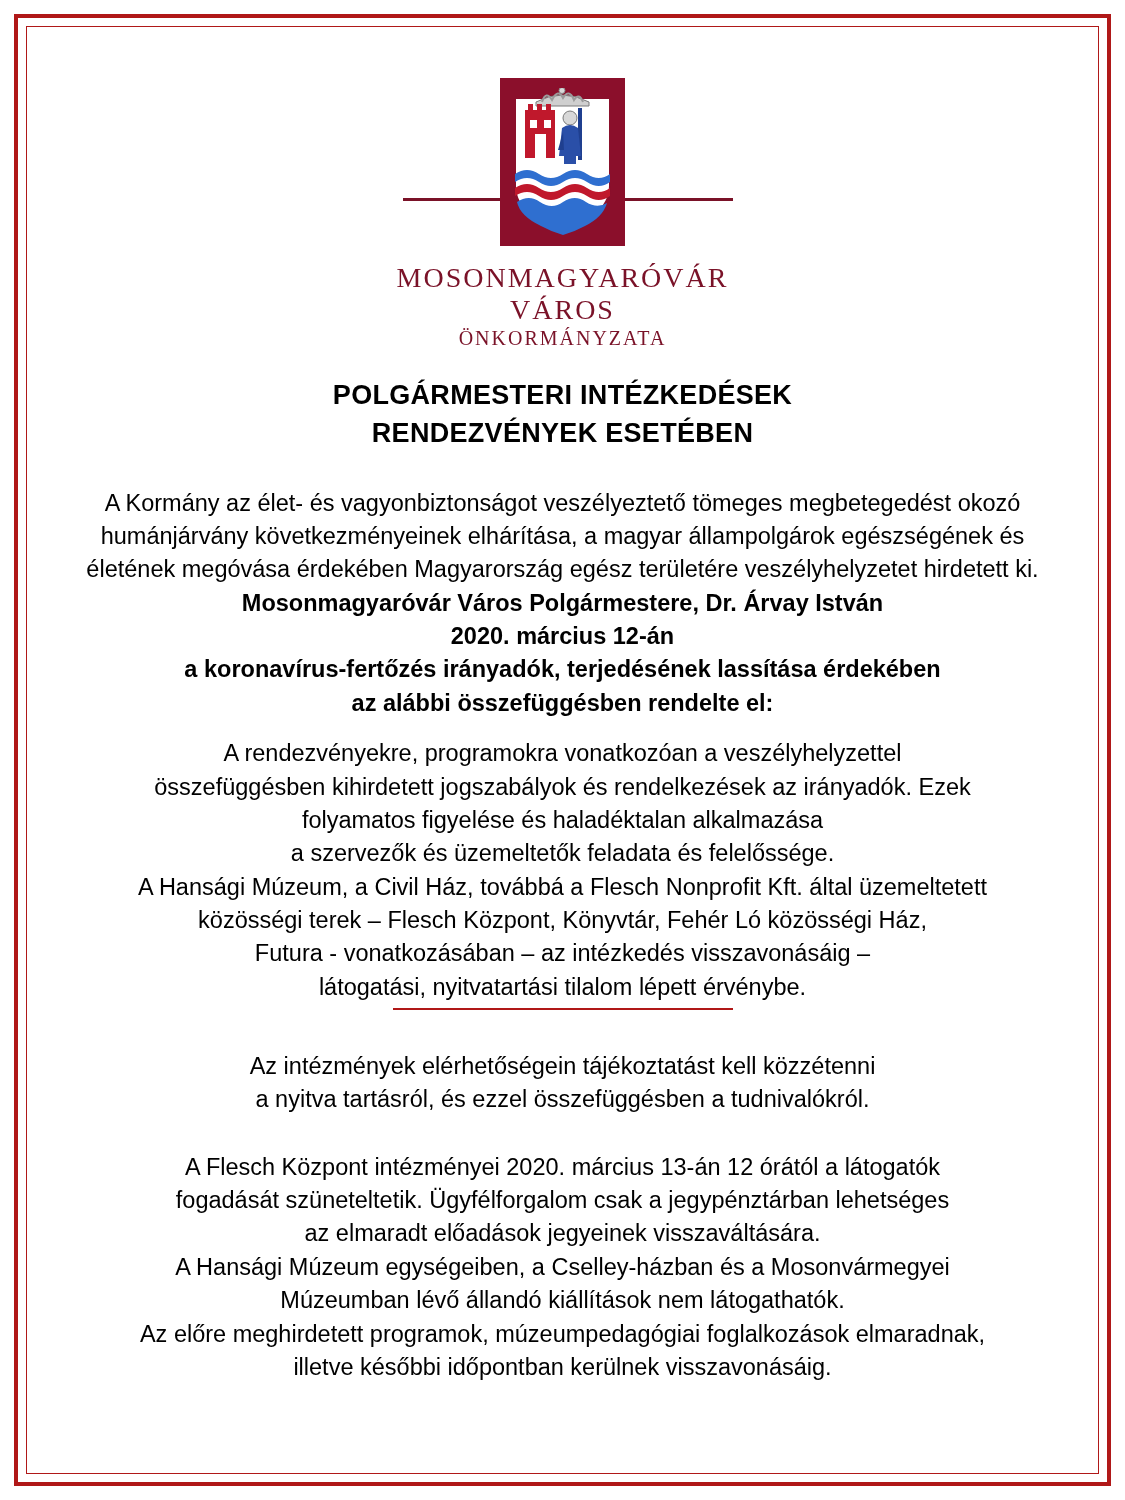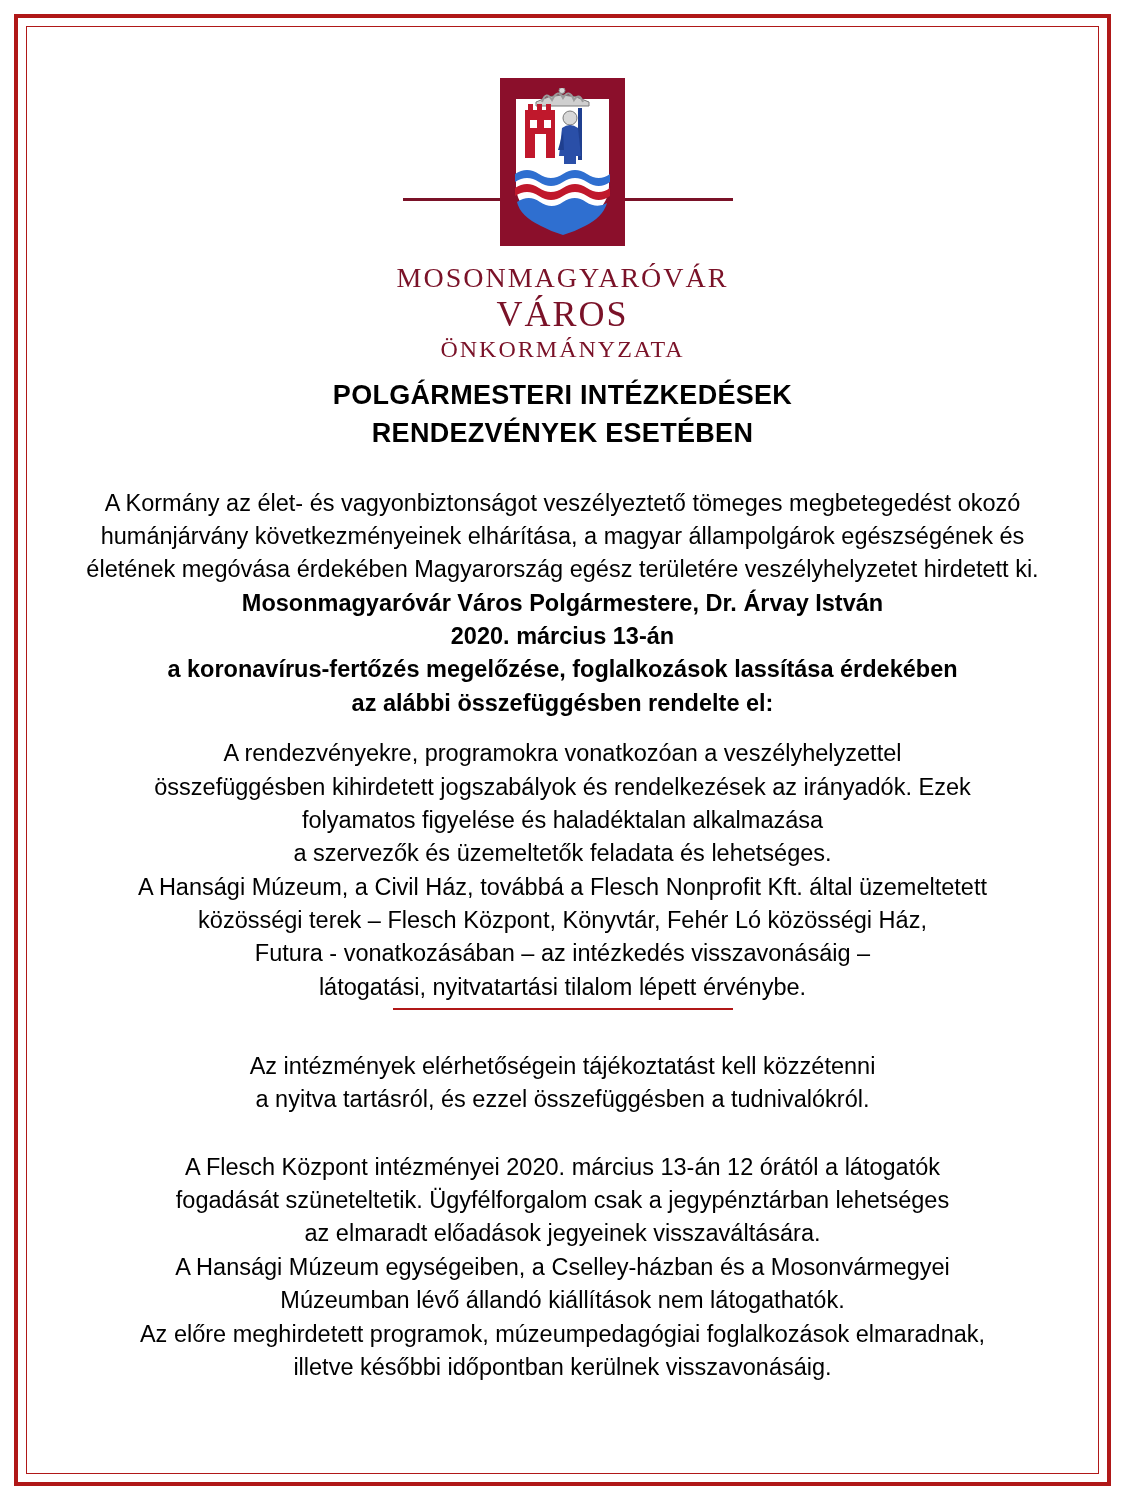--- a/index.html
+++ b/index.html
@@ -79,22 +79,22 @@
     height: 148px;
   }
   .crest-title {
     margin-top: 16px;
     font-family: "Liberation Serif", serif;
     color: #7a1228;
     letter-spacing: 2px;
     line-height: 1.16;
   }
   .crest-title .l1 { font-size: 28px; }
-  .crest-title .l2 { font-size: 36px; }
-  .crest-title .l3 { font-size: 24px; }
+  .crest-title .l2 { font-size: 28px; }
+  .crest-title .l3 { font-size: 20px; }
 
   
   .headline {
     margin-top: 38px;
     font-size: 27px;
     font-weight: bold;
     line-height: 1.42;
     letter-spacing: 0.3px;
   }
 
@@ -178,30 +178,30 @@
 
     <div class="headline">
       <div>POLGÁRMESTERI INTÉZKEDÉSEK</div>
       <div>RENDEZVÉNYEK ESETÉBEN</div>
     </div>
 
     <div class="para intro">A Kormány az élet- és vagyonbiztonságot veszélyeztető tömeges megbetegedést okozó humánjárvány következményeinek elhárítása, a magyar állampolgárok egészségének és életének megóvása érdekében Magyarország egész területére veszélyhelyzetet hirdetett ki.</div>
 
     <div class="para bold">
       <div>Mosonmagyaróvár Város Polgármestere, Dr. Árvay István</div>
-      <div>2020. március 13-án</div>
-      <div>a koronavírus-fertőzés megelőzése, foglalkozások lassítása érdekében</div>
+      <div>2020. március 12-án</div>
+      <div>a koronavírus-fertőzés irányadók, terjedésének lassítása érdekében</div>
       <div>az alábbi összefüggésben rendelte el:</div>
     </div>
 
     <div class="para body1">
       <div>A rendezvényekre, programokra vonatkozóan a veszélyhelyzettel</div>
       <div>összefüggésben kihirdetett jogszabályok és rendelkezések az irányadók. Ezek</div>
       <div>folyamatos figyelése és haladéktalan alkalmazása</div>
-      <div>a szervezők és üzemeltetők feladata és lehetséges.</div>
+      <div>a szervezők és üzemeltetők feladata és felelőssége.</div>
       <div>A Hansági Múzeum, a Civil Ház, továbbá a Flesch Nonprofit Kft. által üzemeltetett</div>
       <div>közösségi terek – Flesch Központ, Könyvtár, Fehér Ló közösségi Ház,</div>
       <div>Futura - vonatkozásában – az intézkedés visszavonásáig –</div>
       <div>látogatási,  nyitvatartási tilalom lépett érvénybe.</div>
       <div class="underline-rule"></div>
     </div>
 
     <div class="para body2">
       <div>Az intézmények elérhetőségein tájékoztatást kell közzétenni</div>
       <div>a nyitva tartásról, és ezzel összefüggésben a tudnivalókról.</div>

